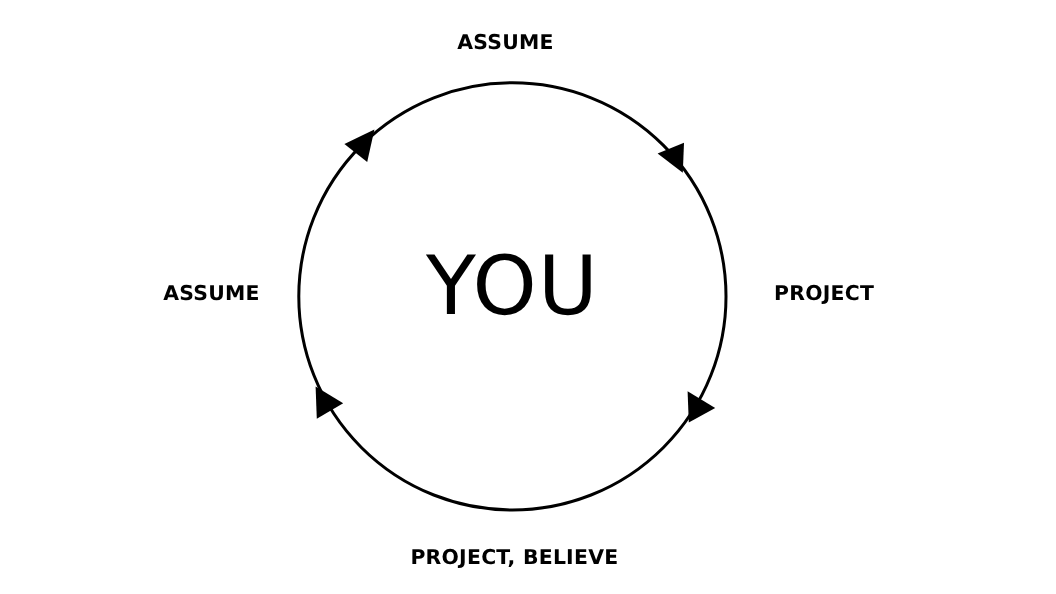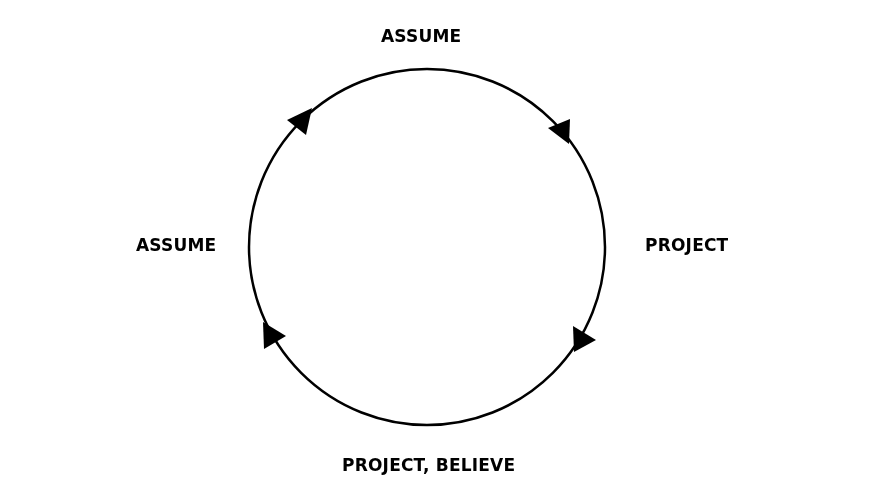--- a/index.html
+++ b/index.html
@@ -53,18 +53,19 @@
 
 <div class="diagram">
   <svg width="880" height="495" viewBox="0 0 880 495">
     <circle cx="427" cy="247" r="178" fill="none" stroke="#000000" stroke-width="2.5"></circle>
     <polygon points="287,120 312,108 306,135" fill="#000000"></polygon>
     <polygon points="548,128 570,119 569,144" fill="#000000"></polygon>
     <polygon points="573,326 574,352 596,340" fill="#000000"></polygon>
     <polygon points="263,322 264,349 286,336" fill="#000000"></polygon>
   </svg>
 
+  <div class="center-word">YOU</div>
 
   <div class="label label-project">ASSUME</div>
   <div class="label label-perceive">PROJECT</div>
   <div class="label label-assume">PROJECT, BELIEVE</div>
   <div class="label label-expect">ASSUME</div>
 </div>
 
 </body></html>

